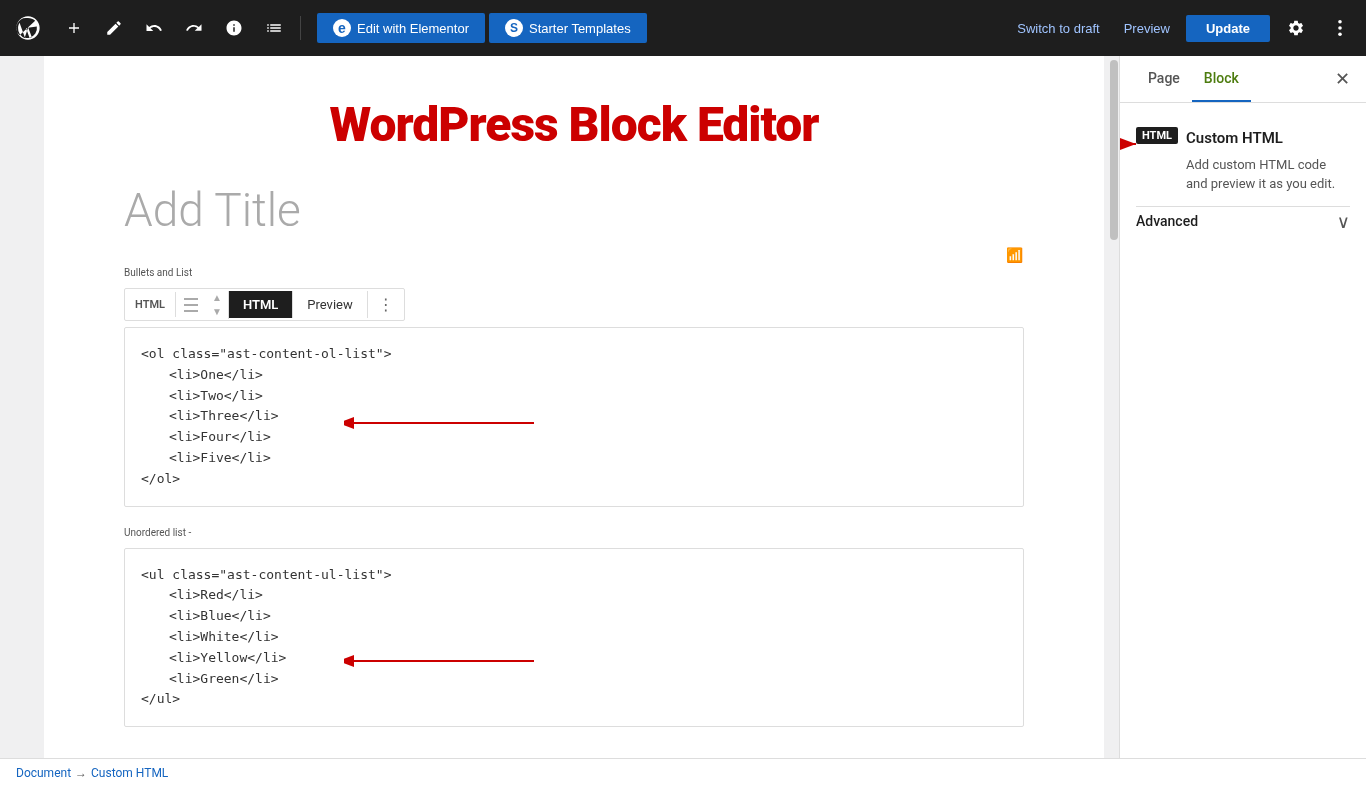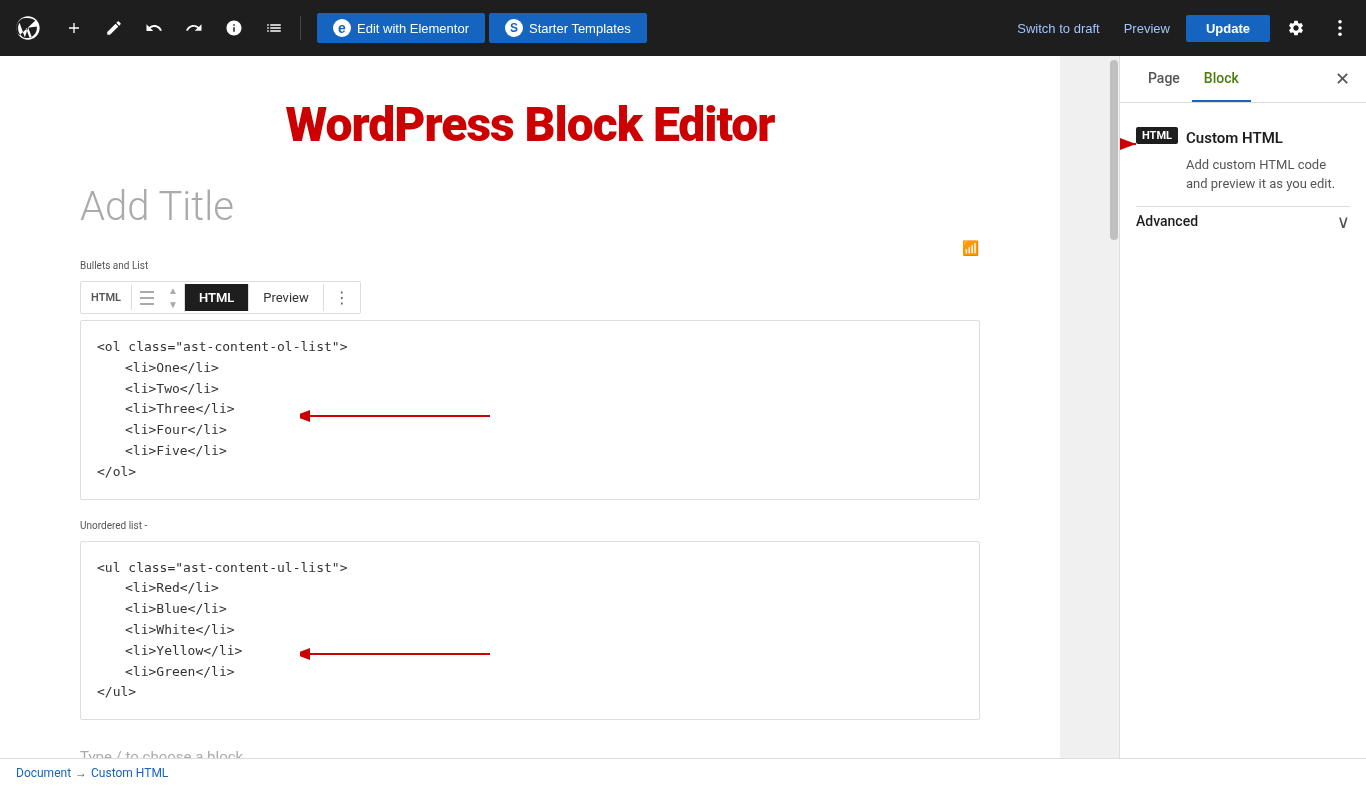--- a/index.html
+++ b/index.html
@@ -50,32 +50,32 @@
       display: flex; align-items: center; justify-content: center; color: white; font-size: 18px;
     }
 
     
     .main-layout {
       display: flex; margin-top: 56px; height: calc(786px - 56px);
     }
 
     
     .editor-area {
-      flex: 1; background: #f0f0f1; overflow-y: auto; position: relative;
+      flex: 1; background: #f0f0f1; overflow-y: auto; position: relative; padding-left: 44px;
     }
     .editor-inner {
       background: white; margin: 0; padding: 40px 80px; min-height: 100%;
       max-width: 1060px;
     }
     .page-heading {
       font-size: 48px; font-weight: 900; color: #cc0000; text-align: center;
       margin-bottom: 30px; letter-spacing: -1px;
     }
     .add-title {
-      font-size: 40px; color: #aaa; font-weight: 300; margin-bottom: 30px;
+      font-size: 46px; color: #aaa; font-weight: 300; margin-bottom: 30px;
     }
     .section-label {
       font-size: 10px; color: #555; margin-bottom: 10px;
     }
 
     
     .block-toolbar {
       display: flex; align-items: center; background: white; border: 1px solid #ddd;
       border-radius: 2px; width: fit-content; margin-bottom: 6px; overflow: hidden;
     }

